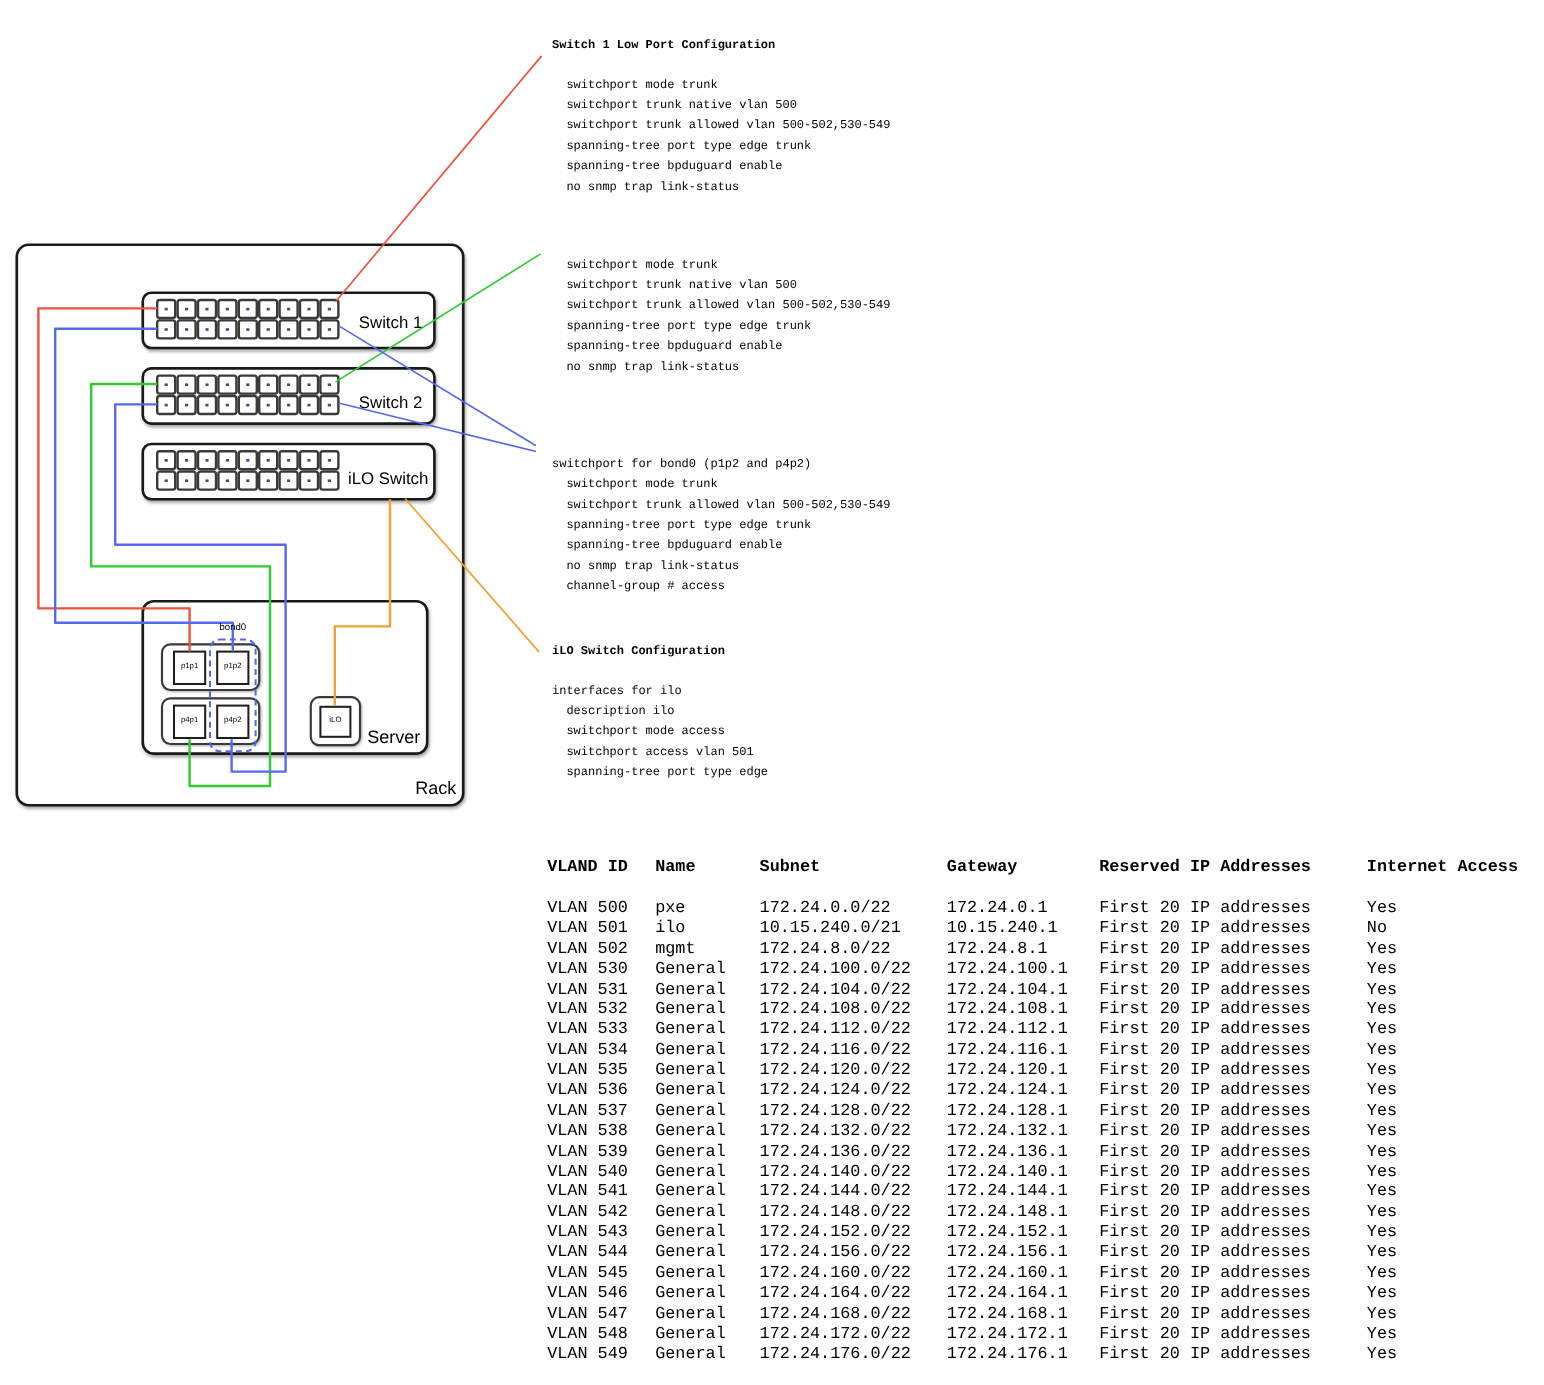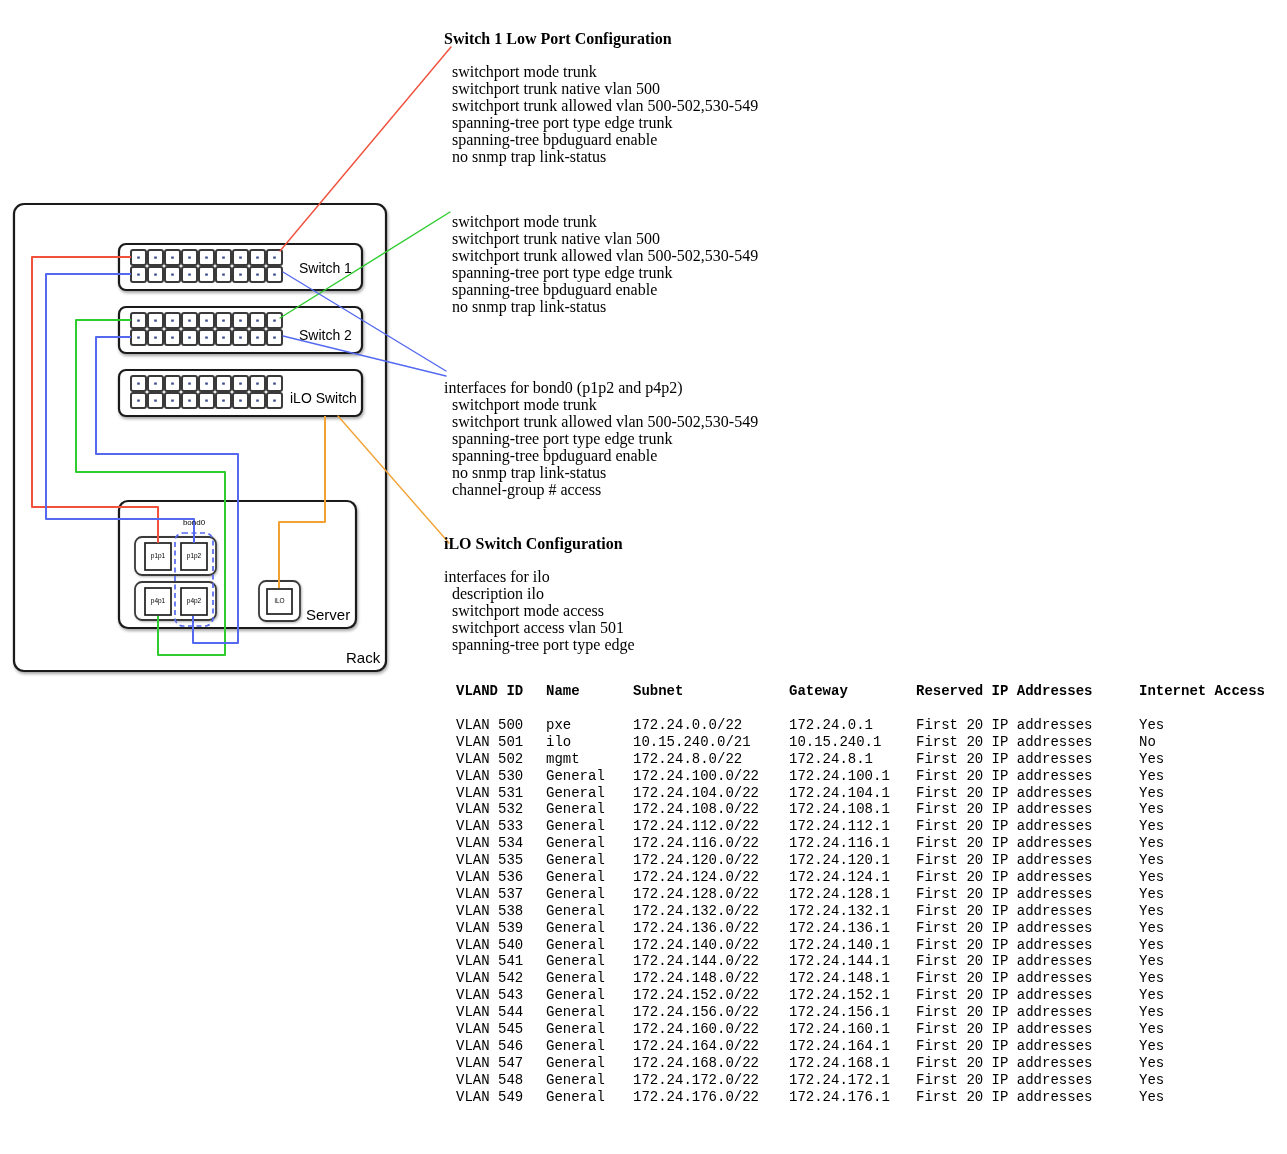--- a/index.html
+++ b/index.html
@@ -23,29 +23,29 @@
   .wire-green{stroke:var(--wire-green,#2ecc2e);}
   .wire-blue{stroke:var(--wire-blue,#5569f0);}
   .wire-orange{stroke:var(--wire-orange,#f2a233);}
 
   .dlabel{position:absolute;font-weight:normal;line-height:1.05;white-space:nowrap;}
   .dev-label{font-size:14px;}
   .big-label{font-size:15px;}
   .tiny-label{font-size:6.5px;display:flex;align-items:center;justify-content:center;text-align:center;}
   .bond-label{font-size:8px;text-align:center;}
 
-  .cfg{position:absolute;left:444px;font-family:Liberation Serif, serif;font-size:16px;}
+  .cfg{position:absolute;left:460px;font-family:Liberation Mono, monospace;font-size:10px;}
   .cfg-title{font-weight:bold;height:17px;line-height:17px;white-space:pre;}
   .cfg-lines{margin-top:16px;}
   .cfg-line{height:17px;line-height:17px;white-space:pre;}
 
   .vlan-table{position:absolute;left:456px;top:683px;width:822px;
     font-family:"Liberation Mono","DejaVu Sans Mono",monospace;font-size:14px;}
   .vlan-grid{display:grid;grid-template-columns:90px 87px 156px 127px 223px 1fr;}
-  .vlan-head{font-weight:bold;height:17px;line-height:17px;}
+  .vlan-head{font-weight:bold;height:17px;line-height:17px;margin-top:32px;}
   .vlan-rows{margin-top:17px;}
   .vlan-row{height:16.9px;line-height:16.9px;}
   .cell{white-space:pre;overflow:visible;}
 </style>
 </head>
 <body>
 
 <div id="canvas">
 
   <svg class="diagram" width="1287" height="1154" viewBox="0 0 1287 1154">
@@ -227,21 +227,21 @@
         <div class="cfg-line">  switchport trunk allowed vlan 500-502,530-549</div>
         <div class="cfg-line">  spanning-tree port type edge trunk</div>
         <div class="cfg-line">  spanning-tree bpduguard enable</div>
         <div class="cfg-line">  no snmp trap link-status</div>
       </div>
   </div>
 
   <div class="cfg" style="top:363px;">
     <div class="cfg-lines">
 
-    <div class="cfg-line">interfaces for bond0 (p1p2 and p4p2)</div>
+    <div class="cfg-line">switchport for bond0 (p1p2 and p4p2)</div>
         <div class="cfg-line">  switchport mode trunk</div>
         <div class="cfg-line">  switchport trunk allowed vlan 500-502,530-549</div>
         <div class="cfg-line">  spanning-tree port type edge trunk</div>
         <div class="cfg-line">  spanning-tree bpduguard enable</div>
         <div class="cfg-line">  no snmp trap link-status</div>
         <div class="cfg-line">  channel-group # access</div>
       </div>
   </div>
 
   <div class="cfg" style="top:535px;">

